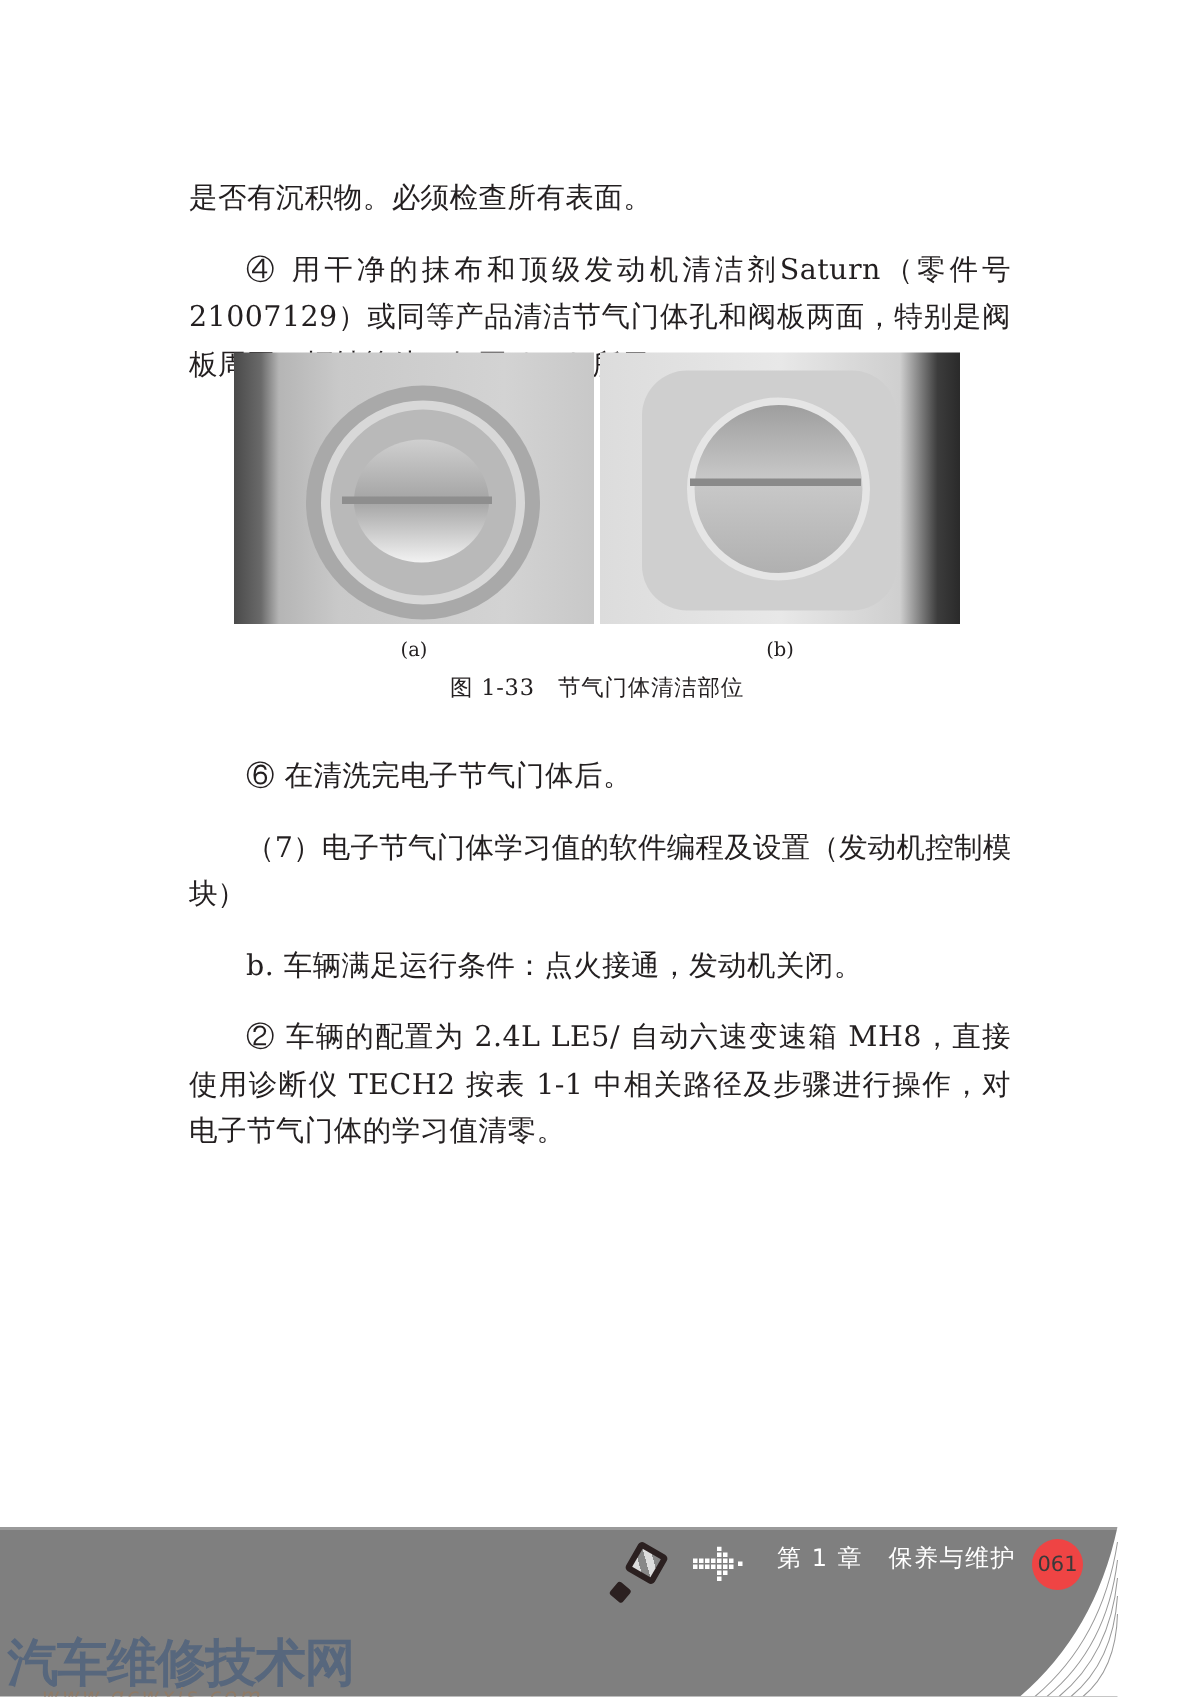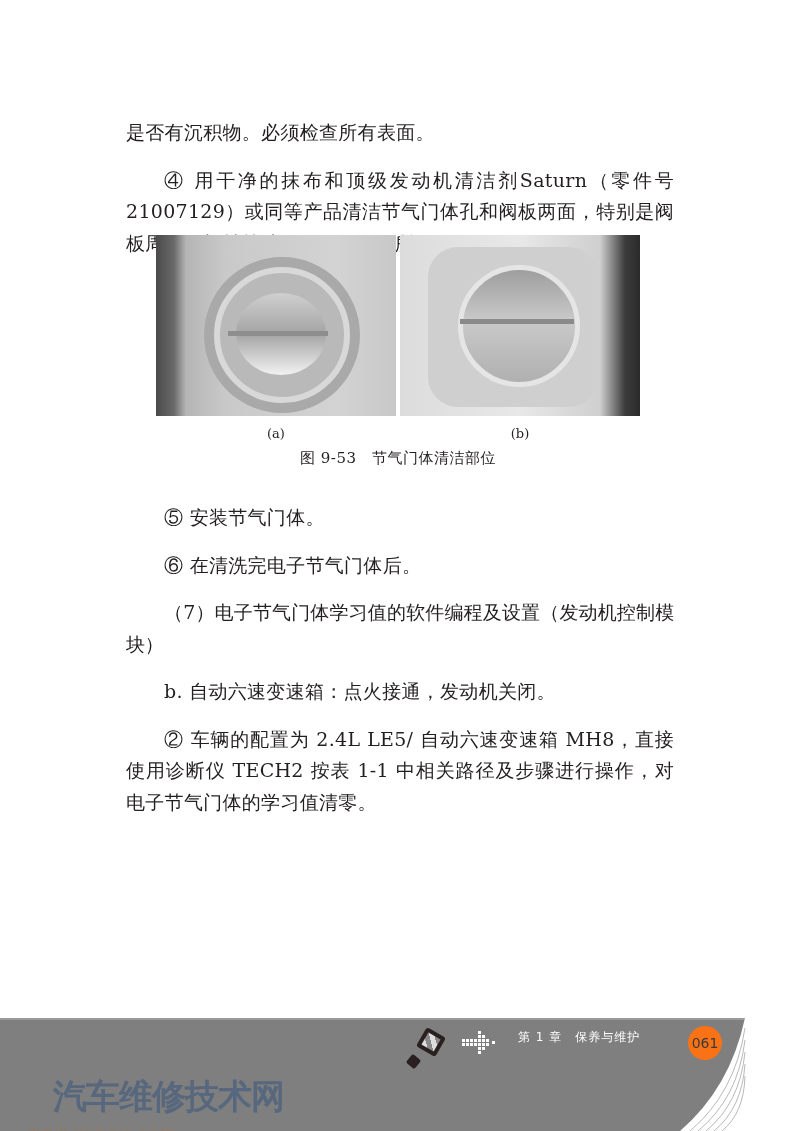--- a/index.html
+++ b/index.html
@@ -16,27 +16,27 @@
     .photo { width: 240px; height: 181px; position: relative; overflow: hidden; }
     .photo-a { background: linear-gradient(90deg, #4a4a4a 0px, #6a6a6a 18px, #b5b5b5 30px, #c9c9c9 70px, #d3d3d3 180px, #c8c8c8 240px); }
     .photo-b { width: 240px; background: linear-gradient(90deg, #dcdcdc 0px, #e8e8e8 120px, #cfcfcf 200px, #3c3c3c 225px, #2a2a2a 240px); }
     .ring { position: absolute; border-radius: 50%; }
     .sublabels { display: flex; justify-content: space-between; margin-top: 10px; font-size: 13px; }
     .sublabels span { width: 240px; text-align: center; }
     .caption { text-align: center; font-size: 15px; margin-top: 8px; letter-spacing: 0.5px; }
     .footer { position: absolute; left: 0; top: 1018px; width: 790px; height: 113px; }
     .footer-band { position: absolute; left: 0; top: 0; width: 745px; height: 113px; background: #7f7f7f; border-top: 2px solid #9a9a9a; }
     .footer-curve { position: absolute; left: 0; top: 0; }
-    .chapter { position: absolute; left: 518px; top: 11px; font-family: "DejaVu Sans", sans-serif; font-size: 12px; color: #ffffff; letter-spacing: 1px; }
-    .page-badge { position: absolute; left: 688px; top: 8px; width: 34px; height: 34px; border-radius: 50%; background: #f97316; color: #3a3a3a; font-family: "DejaVu Sans", sans-serif; font-size: 14px; display: flex; align-items: center; justify-content: center; }
+    .chapter { position: absolute; left: 518px; top: 11px; font-family: "DejaVu Sans", sans-serif; font-size: 16px; color: #ffffff; letter-spacing: 1px; }
+    .page-badge { position: absolute; left: 688px; top: 8px; width: 34px; height: 34px; border-radius: 50%; background: #ef4444; color: #3a3a3a; font-family: "DejaVu Sans", sans-serif; font-size: 14px; display: flex; align-items: center; justify-content: center; }
     .dice-big { position: absolute; left: 420px; top: 13px; width: 22px; height: 22px; background: #2b2020; transform: rotate(30deg); border-radius: 3px; }
     .dice-big::after { content: ""; position: absolute; left: 4px; top: 4px; width: 14px; height: 14px; background: linear-gradient(45deg, #ddd 25%, #888 25%, #888 50%, #ddd 50%, #ddd 75%, #888 75%); }
     .dice-small { position: absolute; left: 408px; top: 38px; width: 11px; height: 11px; background: #2b2020; transform: rotate(40deg); border-radius: 2px; }
     .arrow-icon { position: absolute; left: 462px; top: 13px; }
-    .watermark { position: absolute; left: 5px; top: 56px; font-family: "DejaVu Sans", sans-serif; font-weight: bold; font-size: 34px; color: #57677d; letter-spacing: -1px; margin-left: 48px; }
+    .watermark { position: absolute; left: 5px; top: 68px; font-family: "DejaVu Sans", sans-serif; font-weight: bold; font-size: 34px; color: #57677d; letter-spacing: -1px; }
     .watermark-url { position: absolute; left: 28px; top: 105px; font-family: "DejaVu Sans", sans-serif; font-style: italic; font-size: 14px; color: #8f7a66; letter-spacing: 2px; }
   </style>
 </head>
 <body>
 
 <div class="text-block" style="top:101px;">
   <p class="para">是否有沉积物。必须检查所有表面。</p>
   <p class="para indent">④ 用干净的抹布和顶级发动机清洁剂Saturn（零件号21007129）或同等产品清洁节气门体孔和阀板两面，特别是阀板周围、枢轴等处，如图 1-53 所示。</p>
 </div>
 
@@ -50,28 +50,27 @@
     <div class="photo photo-b">
       <div style="position:absolute;left:28px;top:12px;width:170px;height:160px;background:#cfcfcf;border-radius:30px;"></div>
       <div class="ring" style="left:58px;top:30px;width:112px;height:112px;background:linear-gradient(180deg,#9e9e9e,#c9c9c9 45%,#b0b0b0);border:5px solid #e5e5e5;"></div>
       <div style="position:absolute;left:60px;top:84px;width:114px;height:5px;background:#8a8a8a;"></div>
     </div>
   </div>
   <div class="sublabels">
     <span>(a)</span>
     <span>(b)</span>
   </div>
-  <div class="caption">图 9-53　节气门体清洁部位</div>
+  <div class="caption">图 1-33　节气门体清洁部位</div>
 </div>
 
 <div class="text-block" style="top:486px;">
-  <p class="para indent">⑤ 安装节气门体。</p>
   <p class="para indent">⑥ 在清洗完电子节气门体后。</p>
   <p class="para indent" style="letter-spacing:-0.2px;">（7）电子节气门体学习值的软件编程及设置（发动机控制模块）</p>
-  <p class="para indent">b. 自动六速变速箱：点火接通，发动机关闭。</p>
+  <p class="para indent">b. 车辆满足运行条件：点火接通，发动机关闭。</p>
   <p class="para indent">② 车辆的配置为 2.4L LE5/ 自动六速变速箱 MH8，直接使用诊断仪 TECH2 按表 1-1 中相关路径及步骤进行操作，对电子节气门体的学习值清零。</p>
 </div>
 
 <div class="footer">
   <div class="footer-band"></div>
   <svg class="footer-curve" width="790" height="113">
     <path d="M745 0 Q 730 70 680 113 L 790 113 L 790 0 Z" fill="#ffffff"></path>
     <g stroke="#9a9a9a" stroke-width="0.7" fill="none">
       <path d="M745 10 Q 735 75 690 113"></path>
       <path d="M745 22 Q 738 80 698 113"></path>

